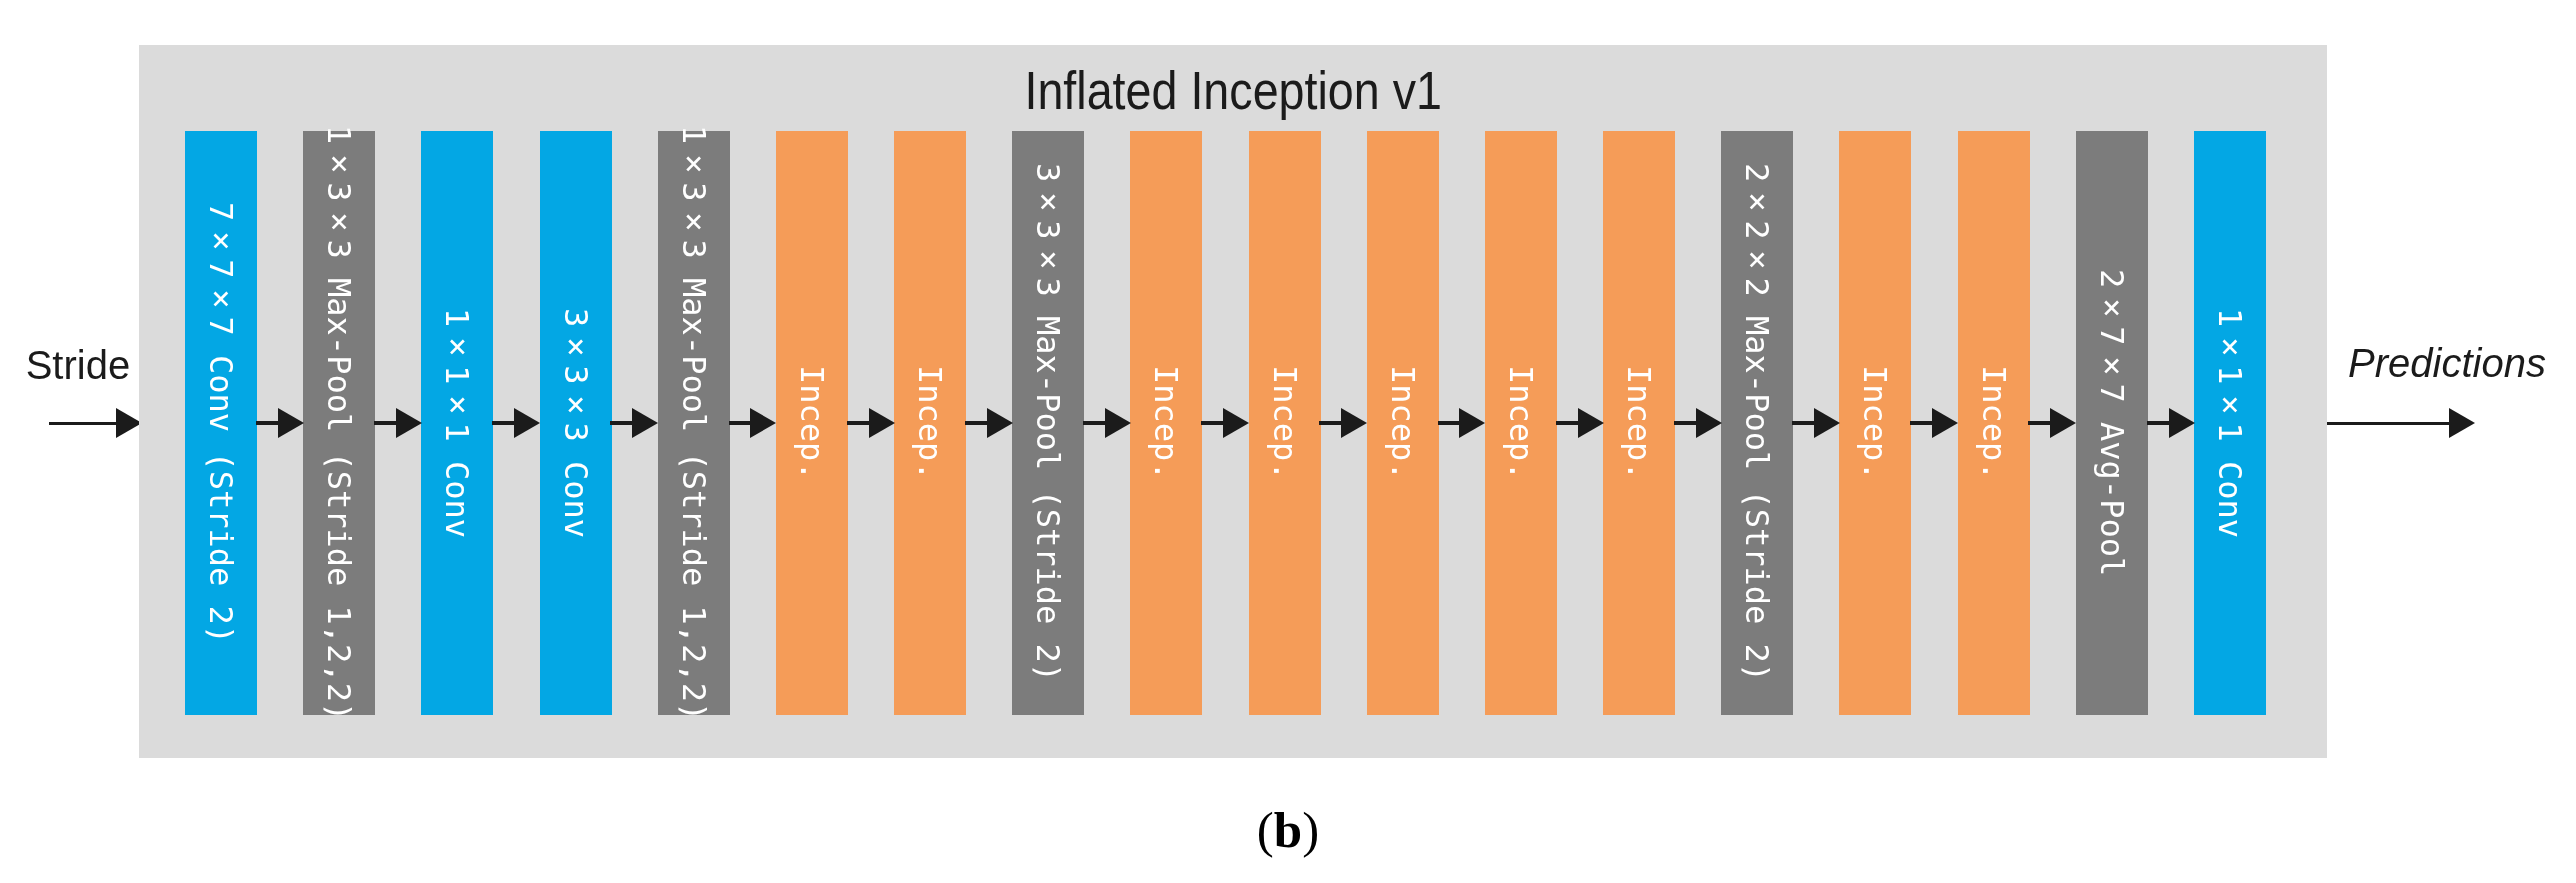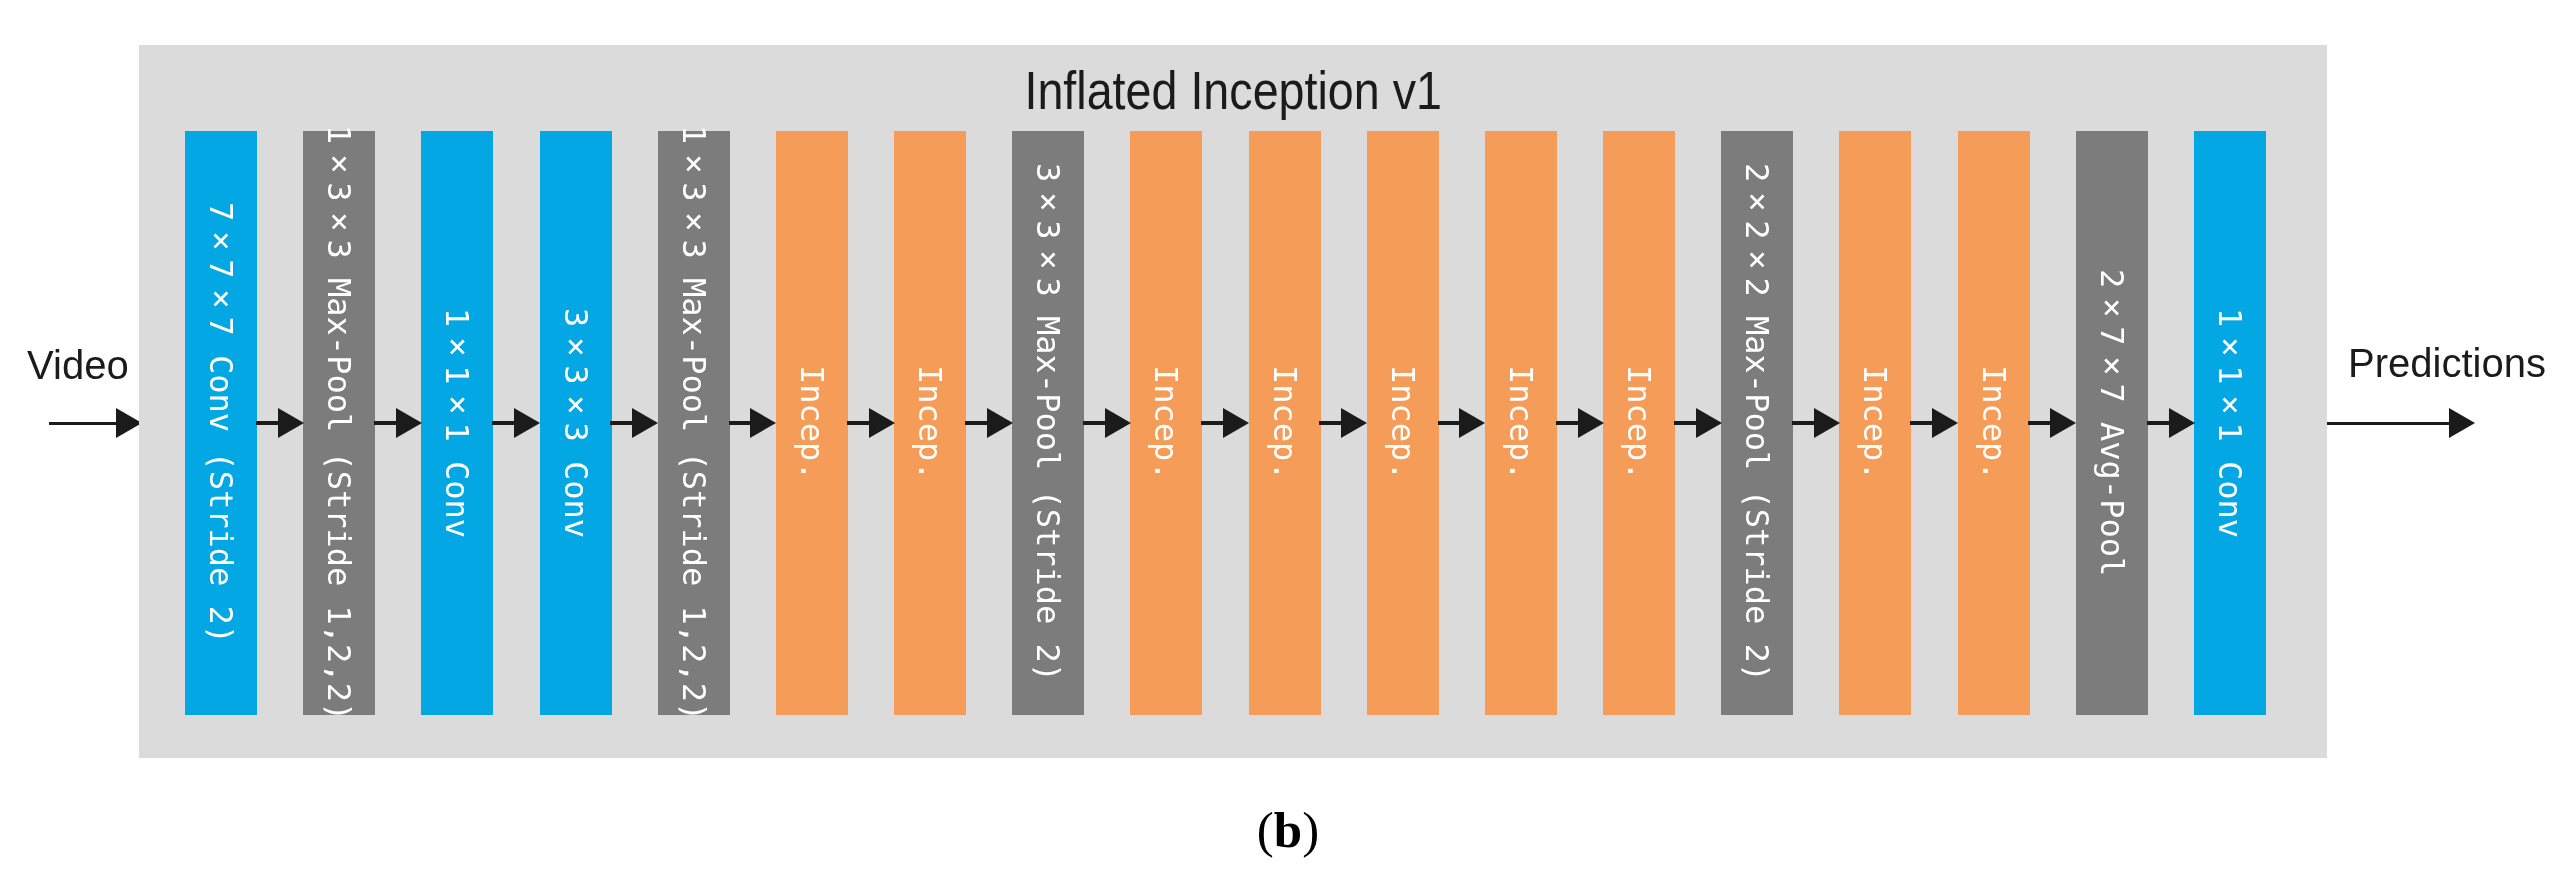--- a/index.html
+++ b/index.html
@@ -89,40 +89,40 @@
 
   .io-label {
     position: absolute;
     font-size: 40px;
     line-height: 1;
     color: var(--text-black, #1b1b1b);
     text-align: center;
     white-space: nowrap;
   }
   .io-label.video { left: 12.4px;  top: 345px; width: 131px; }
-  .io-label.pred  { left: 2330px; top: 343px; width: 234px; }
+  .io-label.pred  { left: 2330px; top: 343px; width: 234px; font-style: italic; }
 
   
   .caption {
     position: absolute;
     left: 0; top: 802px; width: 100%;
     text-align: center;
     font-family: "Liberation Serif", serif;
     font-size: 51px;
     line-height: 1.1;
     color: #000000;
   }
   .caption .b { font-weight: bold; }
 </style>
 </head>
 <body>
 
 <div class="stage" style="--page-bg: #ffffff; --panel-bg: #dbdbdb; --conv-blue: #03a7e4; --pool-gray: #7c7c7c; --incep-orange: #f59c58; --arrow-black: #1b1b1b; --bar-text: #ffffff; --text-black: #1b1b1b;">
 
-  <div class="io-label video">Video</div>
+  <div class="io-label video">Stride</div>
   <div class="io-arrow in">
     <div class="arrow-shaft"></div>
     <div class="arrow-head"></div>
   </div>
 
   <div class="panel">
     <div class="panel-title">
       <span>Inflated Inception v1</span>
     </div>
     <div class="layers-row">

